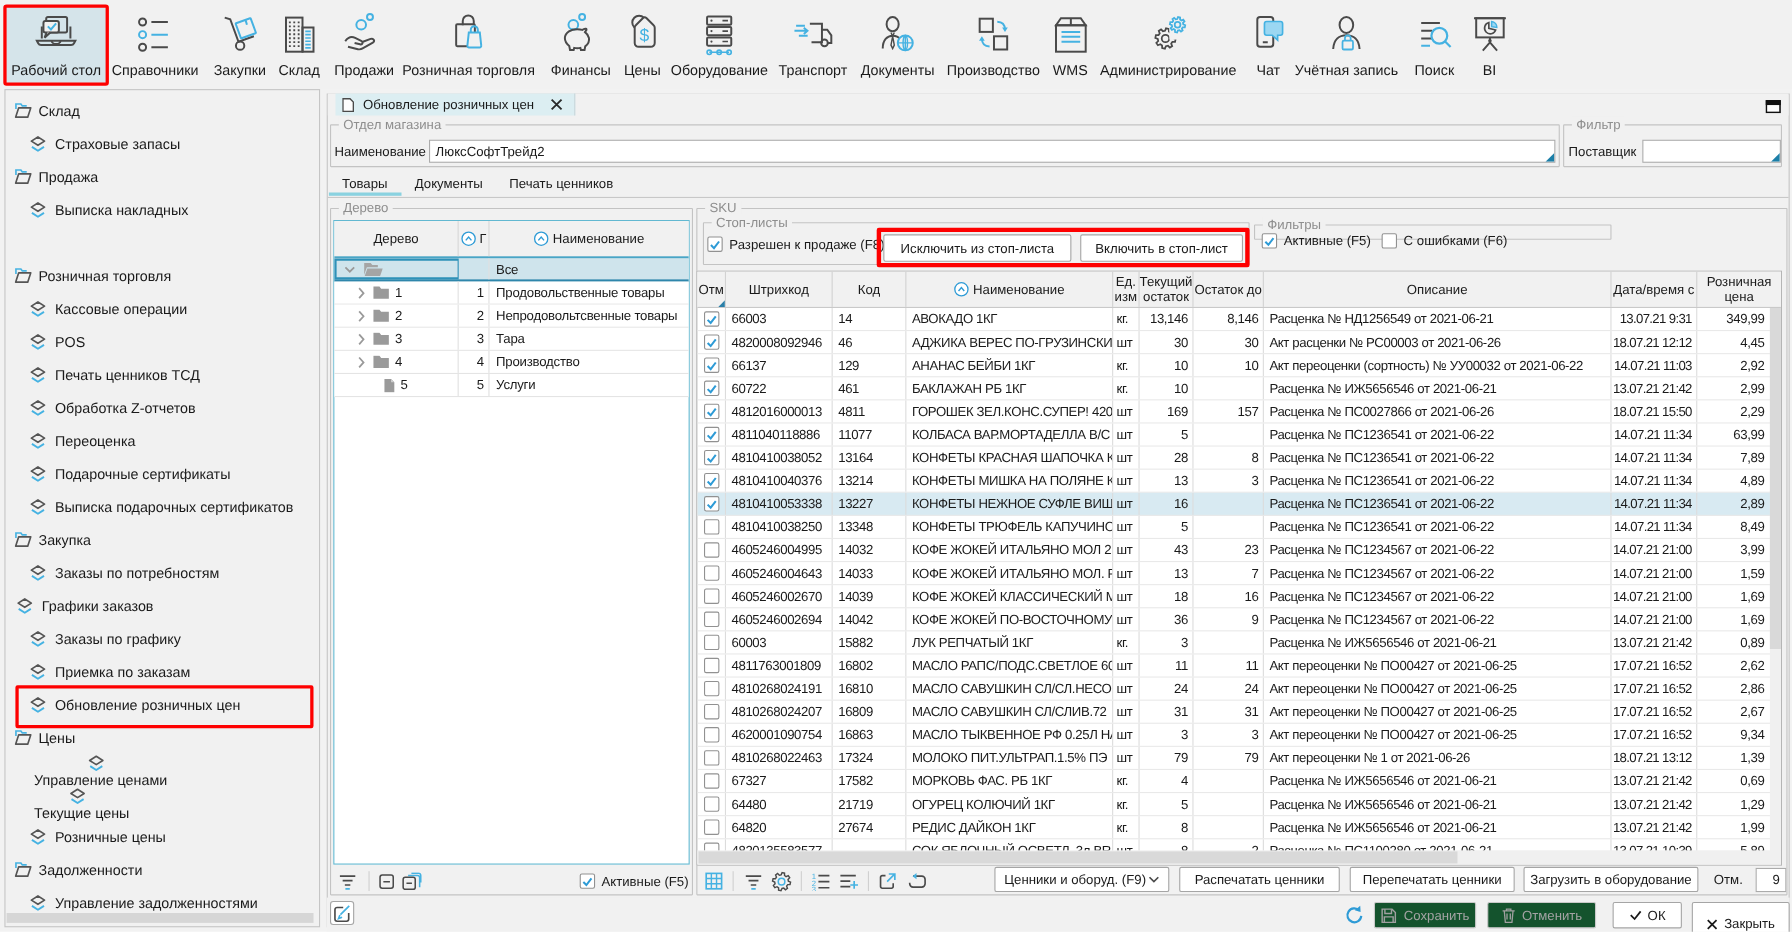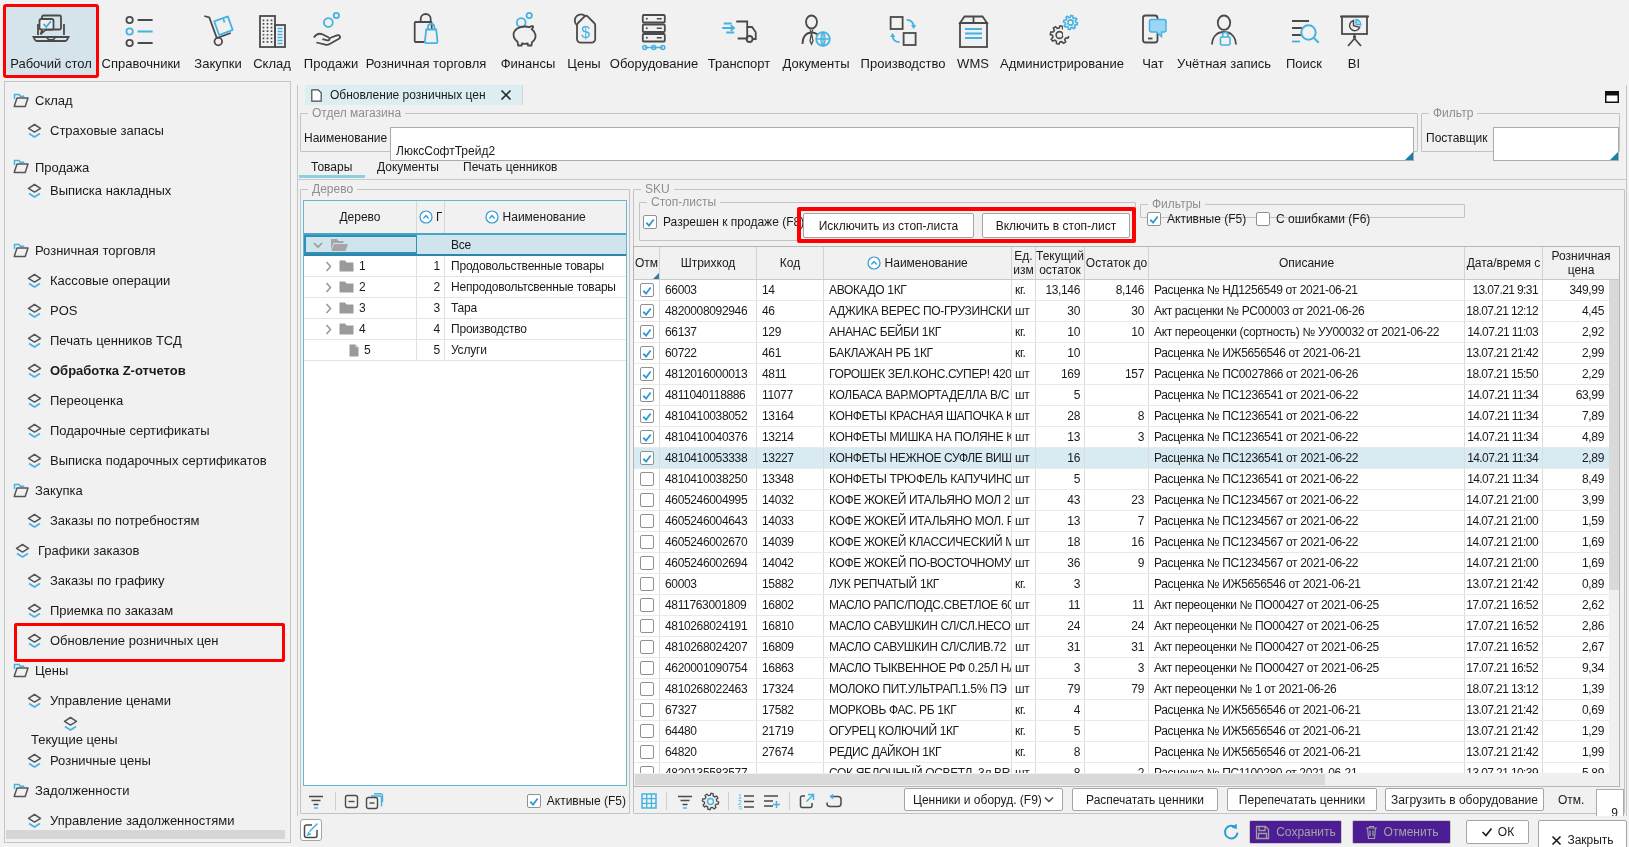--- a/index.html
+++ b/index.html
@@ -13,24 +13,24 @@
 .tblab { font-size:13px; white-space:nowrap; margin-top:1px; }
 
 #side { position:absolute; left:4px; top:81px; width:287px; height:762px; background:#f1f1f1; border:1px solid #c5c5c5; }
 .si { height:30px; display:flex; align-items:center; white-space:nowrap; font-size:13px; }
 .si svg { margin-right:4px; flex:none; }
 .si.redbox::before { content:""; position:absolute; left:-13px; top:-2px; width:265px; height:33px; border:3px solid #fe0000; border-radius:2px; }
 
 #main { position:absolute; left:297px; top:85px; width:1330px; height:758px; background:#f1f1f1; border:1px solid #c5c5c5; }
 .fs { position:absolute; border:1px solid #c3c3c3; border-radius:1px; }
 .fs > .lg { position:absolute; top:-8px; left:7px; background:#f1f1f1; padding:0 4px; color:#8e8e8e; font-size:12px; white-space:nowrap; }
-.inp { position:absolute; background:#fff; border:1px solid #ababab; font-size:12px; padding:16px 5px; white-space:nowrap; overflow:hidden; }
+.inp { position:absolute; background:#fff; border:1px solid #ababab; font-size:12px; padding:3px 5px; white-space:nowrap; overflow:hidden; }
 .grip { position:absolute; right:0px; bottom:0px; width:0; height:0; border-left:8px solid transparent; border-bottom:8px solid #1c7fa8; }
 .btn { position:absolute; background:#fff; border:1px solid #a5a5a5; border-radius:2px; font-size:12px; display:flex; align-items:center; justify-content:center; white-space:nowrap; }
-.btn.dis { color:#a3a3a3; background:#4c1d95; border-color:#c9c9c9; }
+.btn.dis { color:#a3a3a3; background:#14532d; border-color:#c9c9c9; }
 .redframe { position:absolute; border:4px solid #fe0000; border-radius:2px; }
 .cb { width:14px; height:14px; background:#fff; border:1px solid #919191; border-radius:2px; display:inline-flex; align-items:center; justify-content:center; flex:none; }
 
 #treegrid { position:absolute; left:303px; top:200px; width:324px; height:586px; background:#fff; border:1px solid #62b8d1; }
 #tghead { position:absolute; left:0; top:0; width:100%; height:34px; background:#f1f1f1; border-bottom:2px solid #49a5c6; display:flex; }
 #tghead .hc { display:flex; align-items:center; justify-content:center; font-size:12px; border-right:1px solid #d7d7d7; }
 .tr { position:relative; width:100%; height:21px; display:flex; border-bottom:1px solid #e4e4e4; background:#fff; }
 .tr.all { background:#cfe4ec; height:21px; border-bottom:2px solid #2e86ab; }
 .tr.all .t0 { border:2px solid #2e91b8; border-right:1px solid #2e91b8; }
 .tc { overflow:hidden; white-space:nowrap; display:flex; align-items:center; font-size:12px; letter-spacing:-0.2px; }
@@ -300,21 +300,21 @@
 </svg>
         <span style="margin-left:2px">Склад</span>
       </div>
 <div class="abs si" style="left:22px;top:33px;">
         <svg width="15" height="17" viewBox="0 0 15 17" fill="none">
 <path d="M7.5 2.5 l6 3.8 -6 3.8 -6 -3.8 z" stroke="#555" stroke-width="1.5" fill="none" stroke-linejoin="round"></path>
 <path d="M2 11.5 l5.5 3.5 5.5 -3.5" stroke="#45b2e2" stroke-width="1.7" fill="none" stroke-linejoin="round"></path>
 </svg>
         <span style="margin-left:4px">Страховые запасы</span>
       </div>
-<div class="abs si" style="left:8px;top:63px;align-items:flex-end;">
+<div class="abs si" style="left:8px;top:63px;">
         <svg width="16" height="17" viewBox="0 0 16 17" fill="none">
 <path d="M1.5 7 v-4.5 h4.5 l1.3 1.8 h4" stroke="#45b2e2" stroke-width="1.5" fill="none"></path>
 <path d="M4 6 h11 l-2.8 8.5 H1.2 z" stroke="#555" stroke-width="1.5" fill="none" stroke-linejoin="round"></path>
 </svg>
         <span style="margin-left:2px">Продажа</span>
       </div>
 <div class="abs si" style="left:22px;top:93px;">
         <svg width="15" height="17" viewBox="0 0 15 17" fill="none">
 <path d="M7.5 2.5 l6 3.8 -6 3.8 -6 -3.8 z" stroke="#555" stroke-width="1.5" fill="none" stroke-linejoin="round"></path>
 <path d="M2 11.5 l5.5 3.5 5.5 -3.5" stroke="#45b2e2" stroke-width="1.7" fill="none" stroke-linejoin="round"></path>
@@ -342,21 +342,21 @@
 </svg>
         <span style="margin-left:4px">POS</span>
       </div>
 <div class="abs si" style="left:22px;top:243px;">
         <svg width="15" height="17" viewBox="0 0 15 17" fill="none">
 <path d="M7.5 2.5 l6 3.8 -6 3.8 -6 -3.8 z" stroke="#555" stroke-width="1.5" fill="none" stroke-linejoin="round"></path>
 <path d="M2 11.5 l5.5 3.5 5.5 -3.5" stroke="#45b2e2" stroke-width="1.7" fill="none" stroke-linejoin="round"></path>
 </svg>
         <span style="margin-left:4px">Печать ценников ТСД</span>
       </div>
-<div class="abs si" style="left:22px;top:273px;font-weight:bold;">
+<div class="abs si" style="left:22px;top:273px;">
         <svg width="15" height="17" viewBox="0 0 15 17" fill="none">
 <path d="M7.5 2.5 l6 3.8 -6 3.8 -6 -3.8 z" stroke="#555" stroke-width="1.5" fill="none" stroke-linejoin="round"></path>
 <path d="M2 11.5 l5.5 3.5 5.5 -3.5" stroke="#45b2e2" stroke-width="1.7" fill="none" stroke-linejoin="round"></path>
 </svg>
         <span style="margin-left:4px">Обработка Z-отчетов</span>
       </div>
 <div class="abs si" style="left:22px;top:303px;">
         <svg width="15" height="17" viewBox="0 0 15 17" fill="none">
 <path d="M7.5 2.5 l6 3.8 -6 3.8 -6 -3.8 z" stroke="#555" stroke-width="1.5" fill="none" stroke-linejoin="round"></path>
 <path d="M2 11.5 l5.5 3.5 5.5 -3.5" stroke="#45b2e2" stroke-width="1.7" fill="none" stroke-linejoin="round"></path>
@@ -419,21 +419,21 @@
 </svg>
         <span style="margin-left:4px">Обновление розничных цен</span>
       </div>
 <div class="abs si" style="left:8px;top:573px;">
         <svg width="16" height="17" viewBox="0 0 16 17" fill="none">
 <path d="M1.5 7 v-4.5 h4.5 l1.3 1.8 h4" stroke="#45b2e2" stroke-width="1.5" fill="none"></path>
 <path d="M4 6 h11 l-2.8 8.5 H1.2 z" stroke="#555" stroke-width="1.5" fill="none" stroke-linejoin="round"></path>
 </svg>
         <span style="margin-left:2px">Цены</span>
       </div>
-<div class="abs si" style="left:22px;top:603px;">
+<div class="abs si" style="left:22px;top:603px;flex-direction:column;">
         <svg width="15" height="17" viewBox="0 0 15 17" fill="none">
 <path d="M7.5 2.5 l6 3.8 -6 3.8 -6 -3.8 z" stroke="#555" stroke-width="1.5" fill="none" stroke-linejoin="round"></path>
 <path d="M2 11.5 l5.5 3.5 5.5 -3.5" stroke="#45b2e2" stroke-width="1.7" fill="none" stroke-linejoin="round"></path>
 </svg>
         <span style="margin-left:4px">Управление ценами</span>
       </div>
 <div class="abs si" style="left:22px;top:633px;flex-direction:column;">
         <svg width="15" height="17" viewBox="0 0 15 17" fill="none">
 <path d="M7.5 2.5 l6 3.8 -6 3.8 -6 -3.8 z" stroke="#555" stroke-width="1.5" fill="none" stroke-linejoin="round"></path>
 <path d="M2 11.5 l5.5 3.5 5.5 -3.5" stroke="#45b2e2" stroke-width="1.7" fill="none" stroke-linejoin="round"></path>

